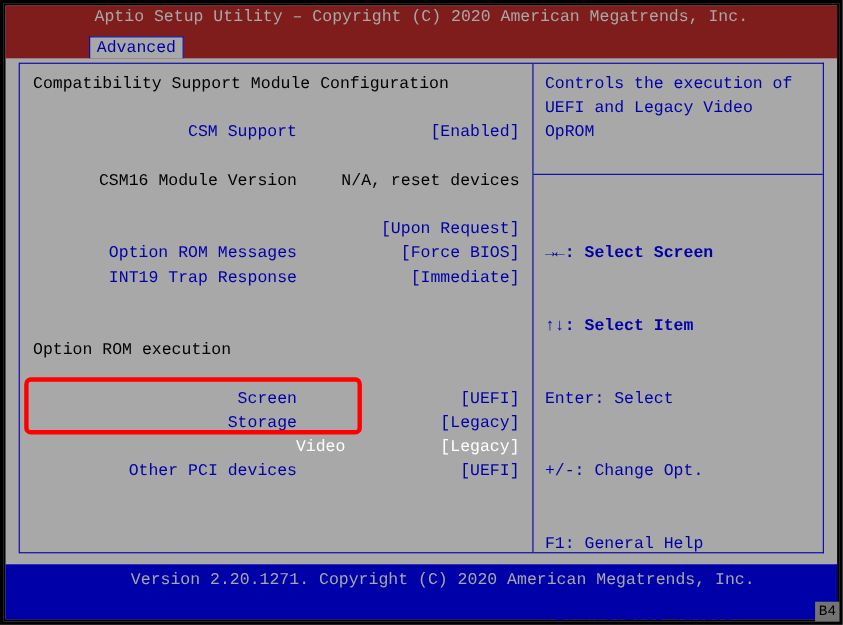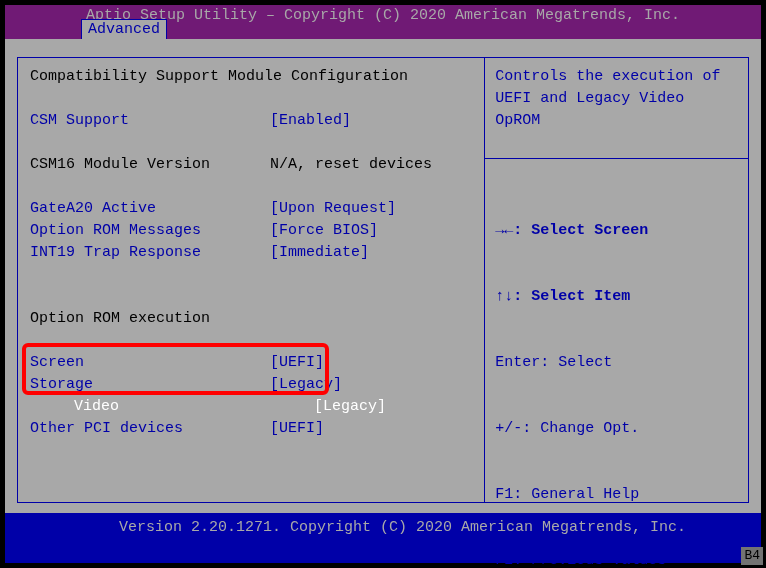--- a/index.html
+++ b/index.html
@@ -12,23 +12,23 @@
     overflow: hidden;
     position: relative;
   }
   .frame {
     position: absolute;
     top: 3px; left: 3px; right: 3px; bottom: 3px;
     border: 2px solid #000;
     background: #a8a8a8;
   }
   .header {
-    background: #701a75;
+    background: #7f1d1d;
     color: #a8a8a8;
-    height: 34px;
+    height: 48px;
     line-height: 19px;
     text-align: center;
     position: relative;
     padding-top: 1px;
   }
   .header-title { white-space: pre; }
   .tab {
     position: absolute;
     left: 76px;
     bottom: 0;
@@ -60,20 +60,21 @@
     padding: 8px 10px;
     display: flex;
     flex-direction: column;
     gap: 13px;
   }
   .row {
     display: flex;
     height: 22px;
     line-height: 22px;
     position: relative;
+    text-align: right;
   }
   .row .label { width: 240px; white-space: pre; }
   .row .value { flex: 1; white-space: pre; }
   .blue { color: #0000a8; }
   .white { color: #ffffff; margin-left: 44px; }
   .black { color: #000000; }
   .spacer { height: 22px; }
   .help-top { color: #0000a8; line-height: 22px; white-space: pre-wrap; }
   .hr {
     border-top: 1px solid #0000a8;
@@ -138,21 +139,20 @@
       </div>
       <div class="spacer"></div>
 
       <div class="row black">
         <span class="label">CSM16 Module Version</span>
         <span class="value">N/A, reset devices</span>
       </div>
       <div class="spacer"></div>
 
       <div class="row blue">
-        <span class="label">GateA20 Active</span>
         <span class="value">[Upon Request]</span>
       </div>
       <div class="row blue">
         <span class="label">Option ROM Messages</span>
         <span class="value">[Force BIOS]</span>
       </div>
       <div class="row blue">
         <span class="label">INT19 Trap Response</span>
         <span class="value">[Immediate]</span>
       </div>

